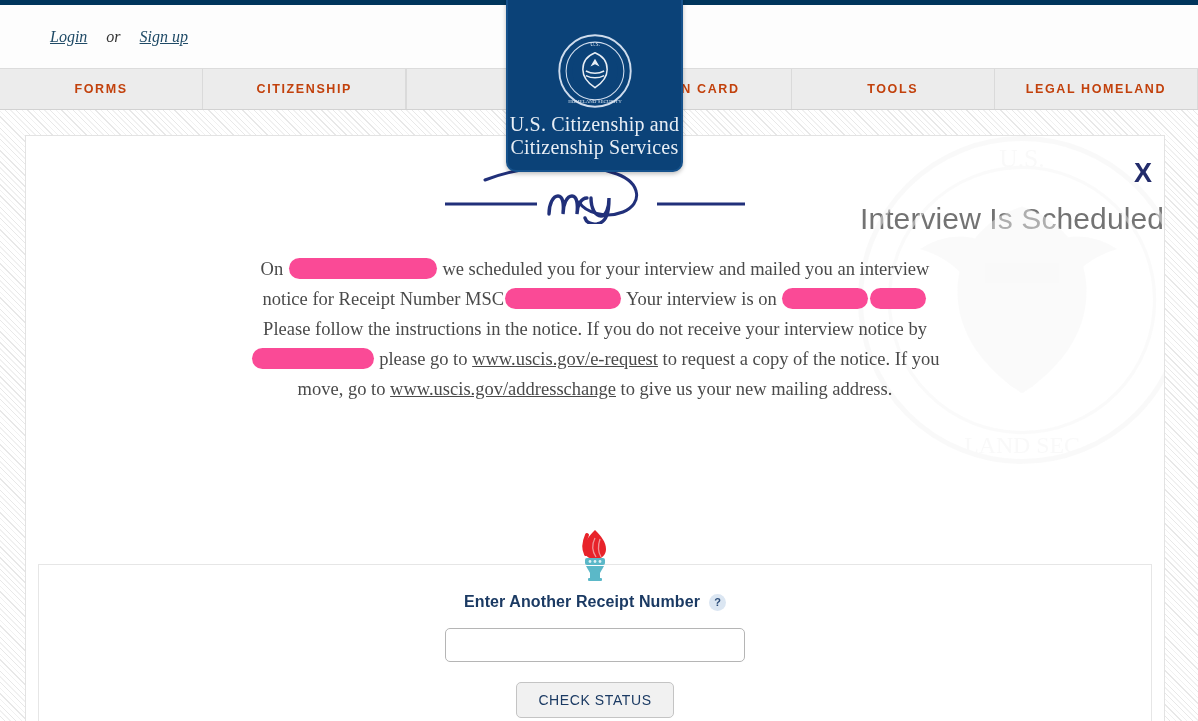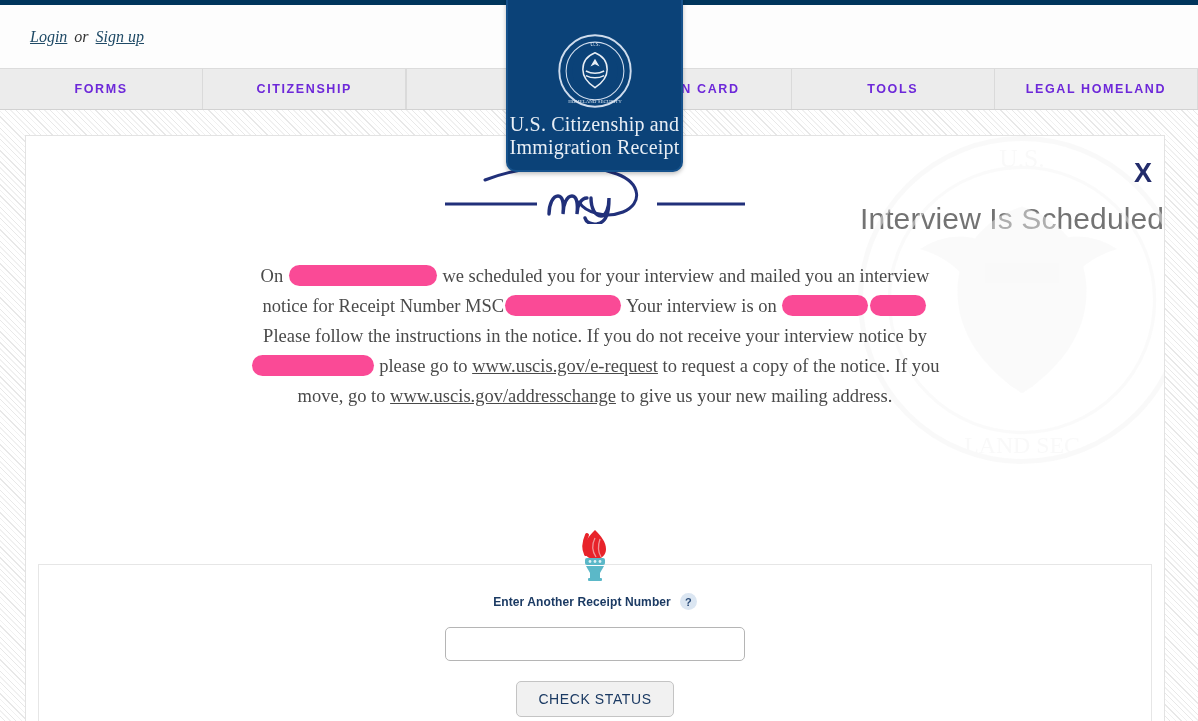--- a/index.html
+++ b/index.html
@@ -19,33 +19,33 @@
     background: #00355c;
     width: 100%;
   }
 
   
   .util-bar {
     height: 63px;
     background: #fdfdfd;
     display: flex;
     align-items: center;
-    padding-left: 30px;
+    padding-left: 50px;
     font-family: "Liberation Serif", serif;
     font-size: 16px;
     color: #1f4a66;
   }
   .util-bar a {
     color: #1f4a66;
     text-decoration: underline;
     font-style: italic;
   }
   .util-or {
     font-style: italic;
-    margin: 0 7px;
+    margin: 0 19px;
     color: #333;
   }
 
   
   .mainnav {
     height: 42px;
     background: #ececec;
     border-top: 1px solid #dcdcdc;
     border-bottom: 1px solid #d2d2d2;
     display: flex;
@@ -54,21 +54,21 @@
   }
   .navitem {
     flex: 1 1 0;
     display: flex;
     align-items: center;
     justify-content: center;
     font-family: "Liberation Sans", sans-serif;
     font-size: 12.5px;
     font-weight: bold;
     letter-spacing: 1.6px;
-    color: #6d28d9;
+    color: #c2410c;
     border-right: 1px solid #dadada;
     text-align: center;
   }
   .navitem:last-child { border-right: none; }
   .navitem.logo-gap {
     flex: 0 0 182px;
     border-right: none;
     border-left: 1px solid #dadada;
   }
 
@@ -175,21 +175,21 @@
     font-family: "Liberation Sans", sans-serif;
     font-size: 30px;
     font-weight: normal;
     color: #737373;
     margin: 4px 0 0 0;
     letter-spacing: 0.1px;
   }
 
   
   .status-text {
-    margin: 25px auto 0 auto;
+    margin: 18px auto 0 auto;
     width: 700px;
     text-align: center;
     font-family: "Liberation Serif", serif;
     font-size: 18.5px;
     line-height: 30px;
     color: #4a4a4a;
     position: relative;
     z-index: 5;
   }
   .status-text a {
@@ -236,21 +236,21 @@
     padding-top: 28px;
   }
   .form-label-row {
     display: flex;
     align-items: center;
     justify-content: center;
     gap: 9px;
   }
   .form-label {
     font-family: "Liberation Sans", sans-serif;
-    font-size: 12px;
+    font-size: 16px;
     font-weight: bold;
     color: #1b3a63;
     letter-spacing: 0.1px;
   }
   .help-icon {
     width: 17px;
     height: 17px;
     border-radius: 50%;
     background: #dbe6f2;
     color: #2b4c78;
@@ -318,21 +318,21 @@
       <circle cx="50" cy="50" r="30" fill="#0b4278"></circle>
       <path d="M50 26 C40 30 34 38 34 48 C34 58 41 66 50 72 C59 66 66 58 66 48 C66 38 60 30 50 26 Z" fill="none" stroke="#e8eef5" stroke-width="2"></path>
       <path d="M50 34 L44 44 L50 41 L56 44 Z" fill="#e8eef5"></path>
       <path d="M38 50 q12 6 24 0" fill="none" stroke="#e8eef5" stroke-width="2"></path>
       <path d="M38 56 q12 6 24 0" fill="none" stroke="#e8eef5" stroke-width="2"></path>
       <text x="50" y="17" font-size="7" fill="#dce6f0" text-anchor="middle" font-family="Liberation Serif, serif">U.S.</text>
       <text x="50" y="92" font-size="6.5" fill="#dce6f0" text-anchor="middle" font-family="Liberation Serif, serif">HOMELAND SECURITY</text>
     </svg>
     <div class="logo-text">
       <div>U.S. Citizenship and</div>
-      <div>Immigration Receipt</div>
+      <div>Citizenship Services</div>
     </div>
   </div>
 </div>
 
 <div class="page-bg"></div>
 
 <div class="card">
 
   <svg class="watermark" viewBox="0 0 200 200">
     <circle cx="100" cy="100" r="95" fill="none" stroke="#f3f3f3" stroke-width="3"></circle>

